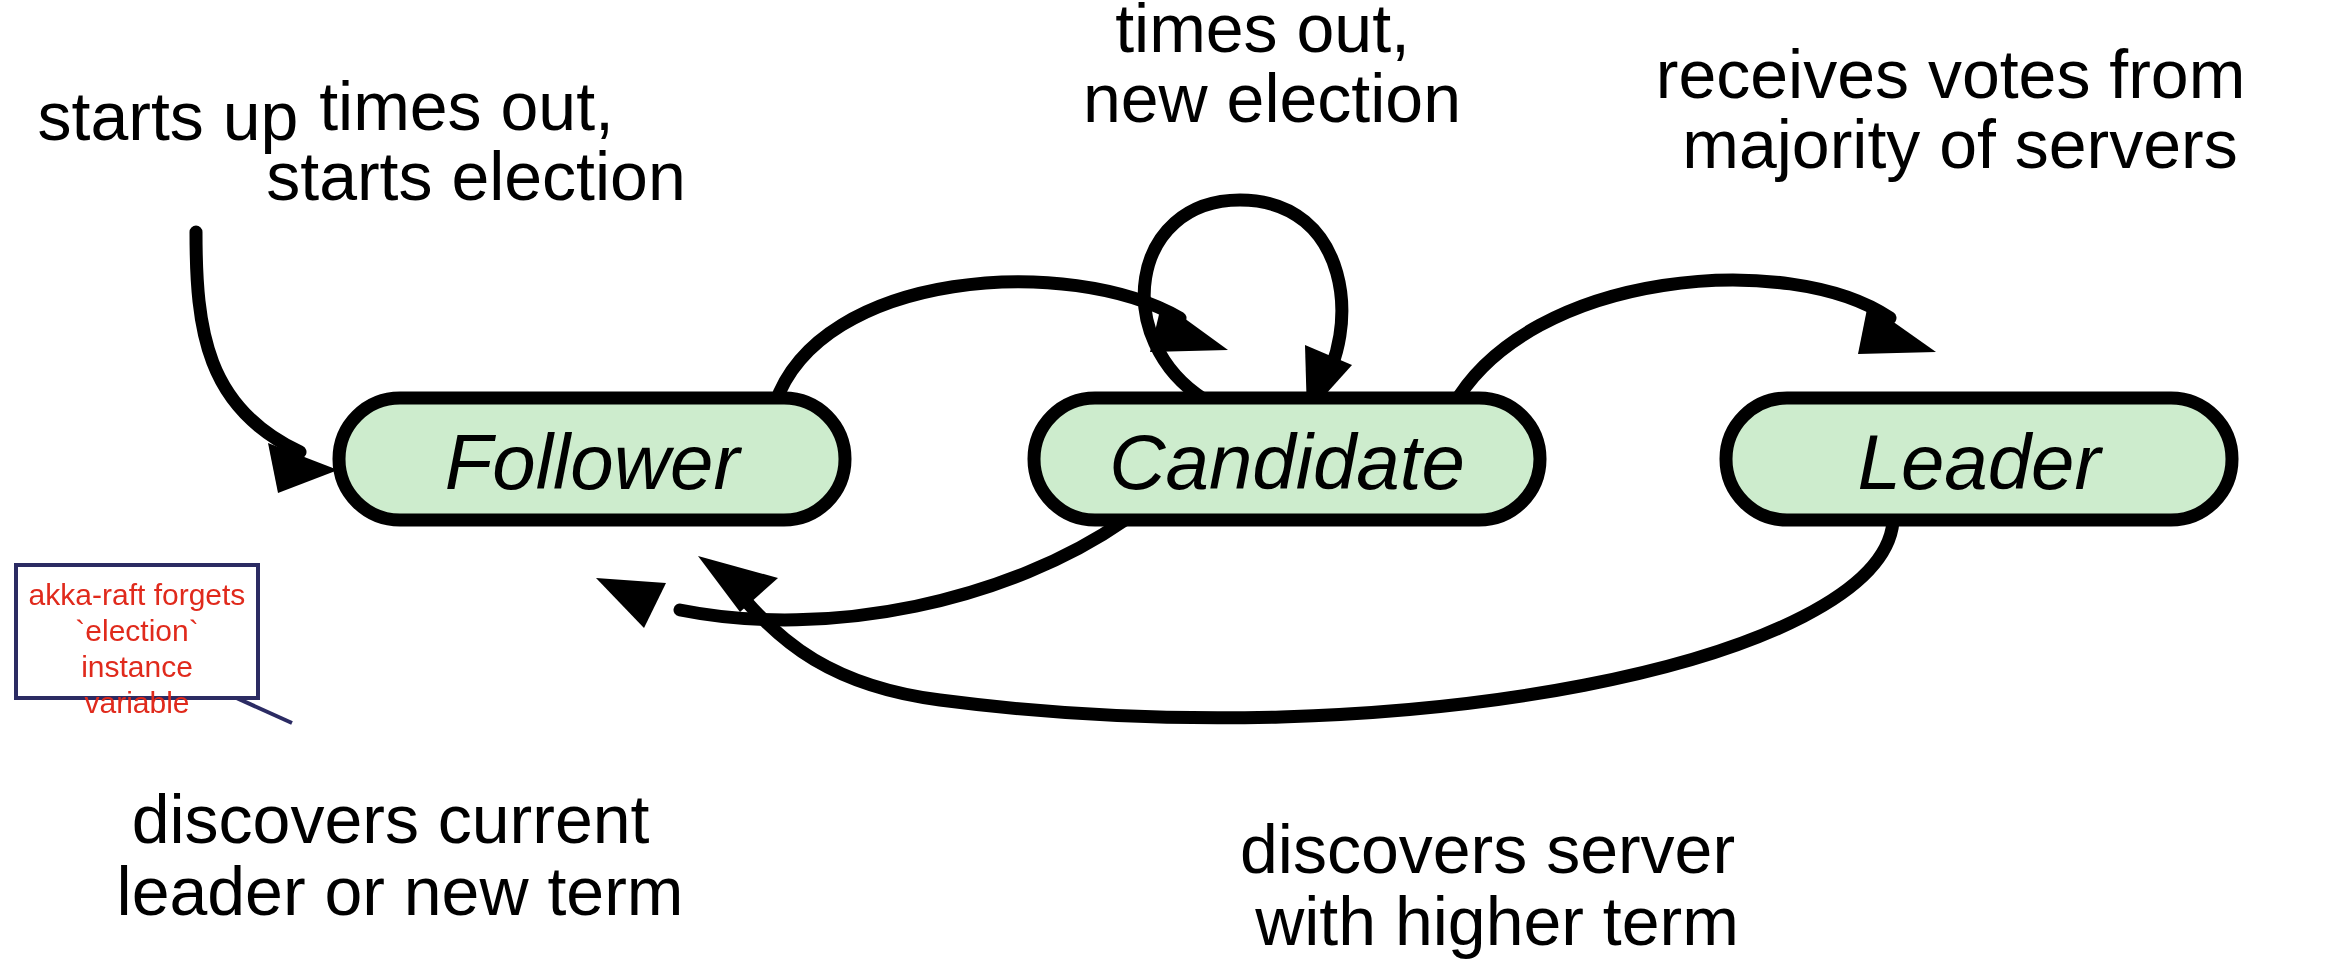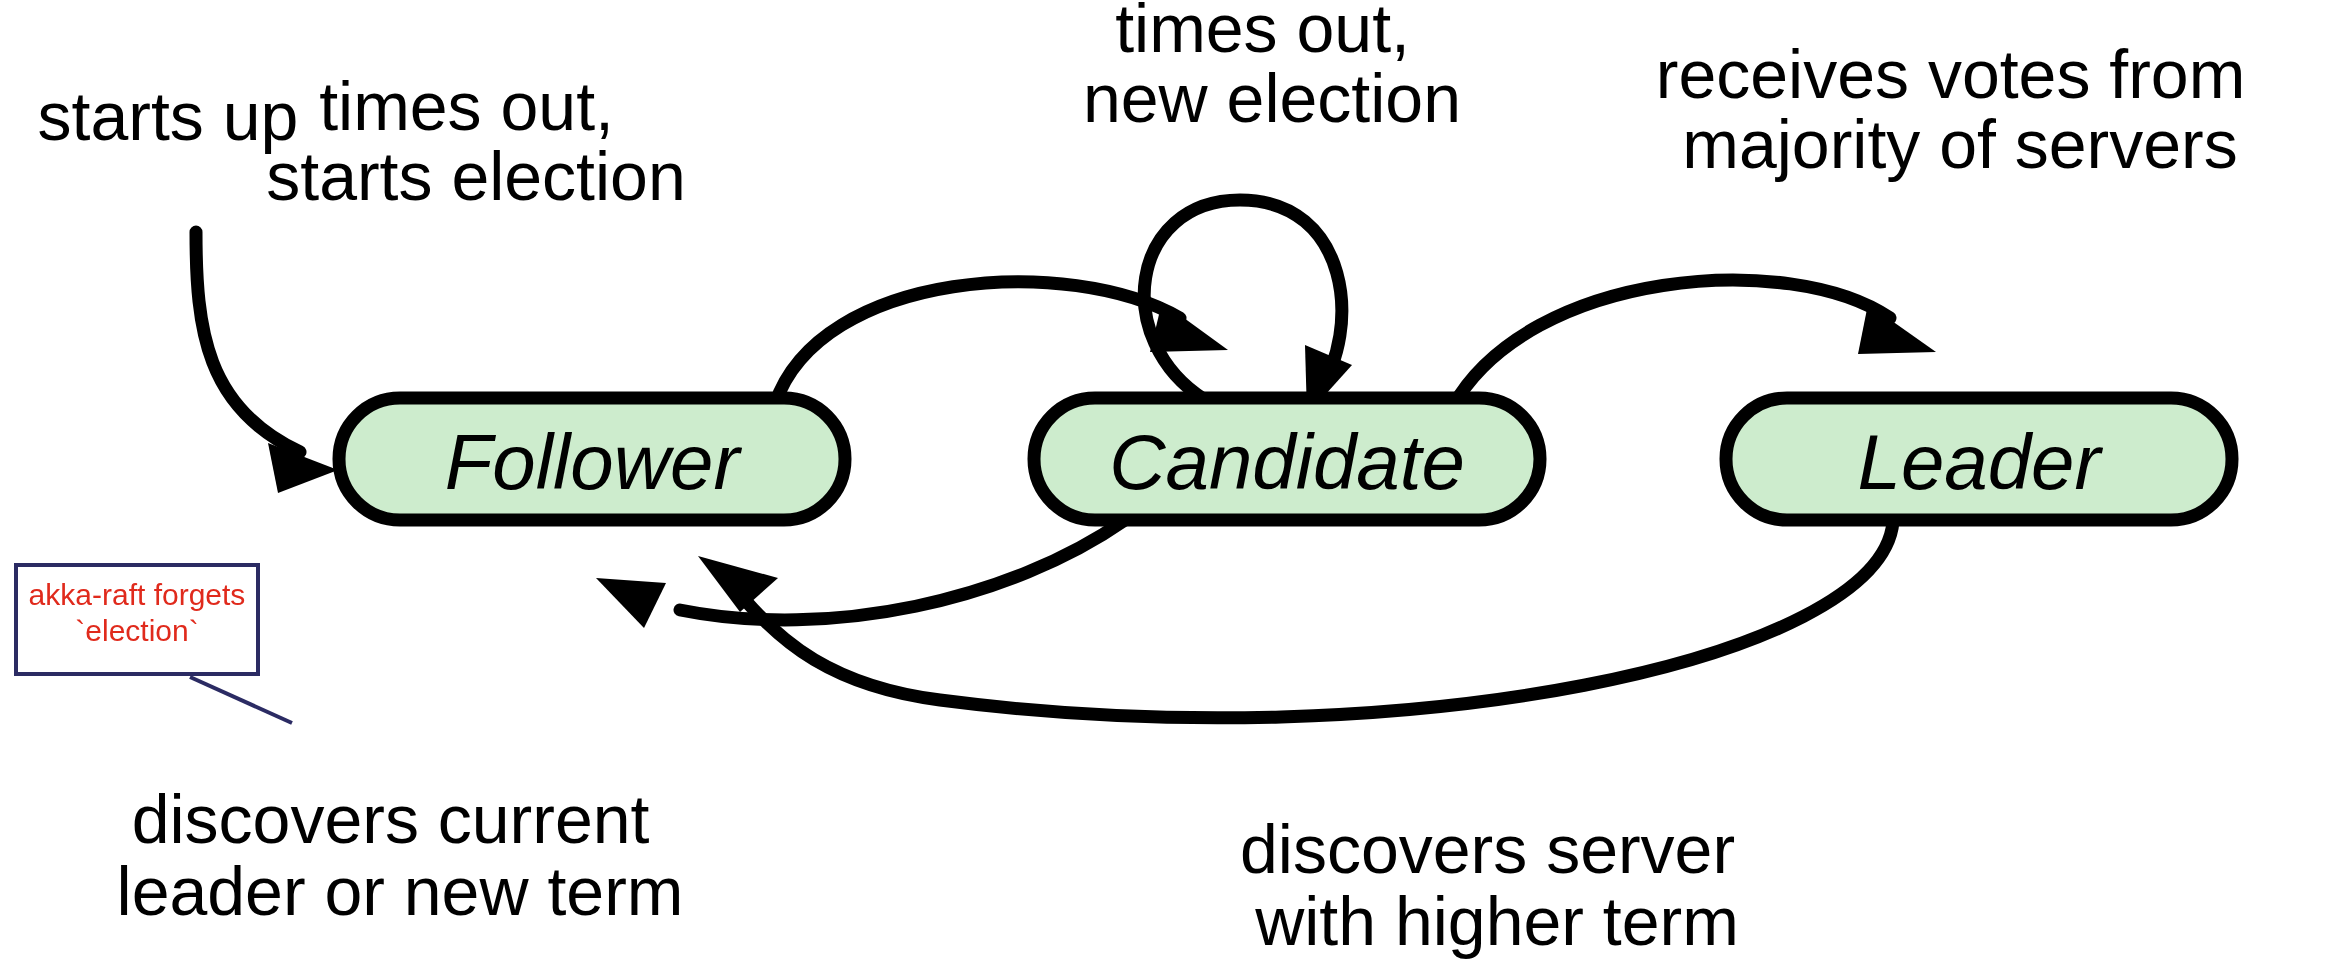--- a/index.html
+++ b/index.html
@@ -162,18 +162,19 @@
       </text>
 
     </g>
 
     <g>
       <line x1="190" y1="677" x2="292" y2="723" stroke="#2b2b63" stroke-width="4"></line>
     </g>
 
   </svg>
 
-  <div class="annot-box" style="left:14px; top:563px; width:246px; height:113px;">
+  <div class="annot-box" style="left:14px; top:563px; width:246px; height:137px;">
     <div>akka-raft forgets</div>
     <div>`election`</div>
+    <div>instance variable</div>
   </div>
 
 </div>
 
 </body></html>

